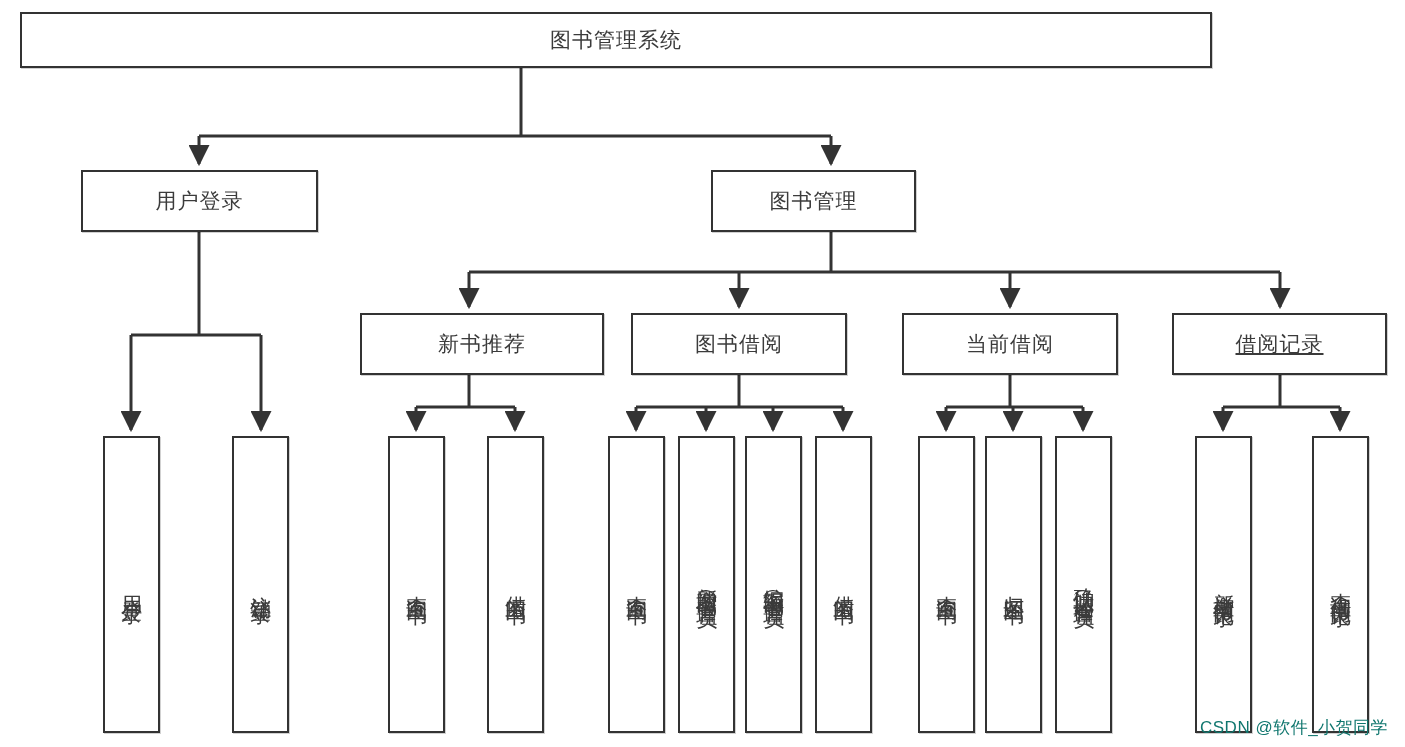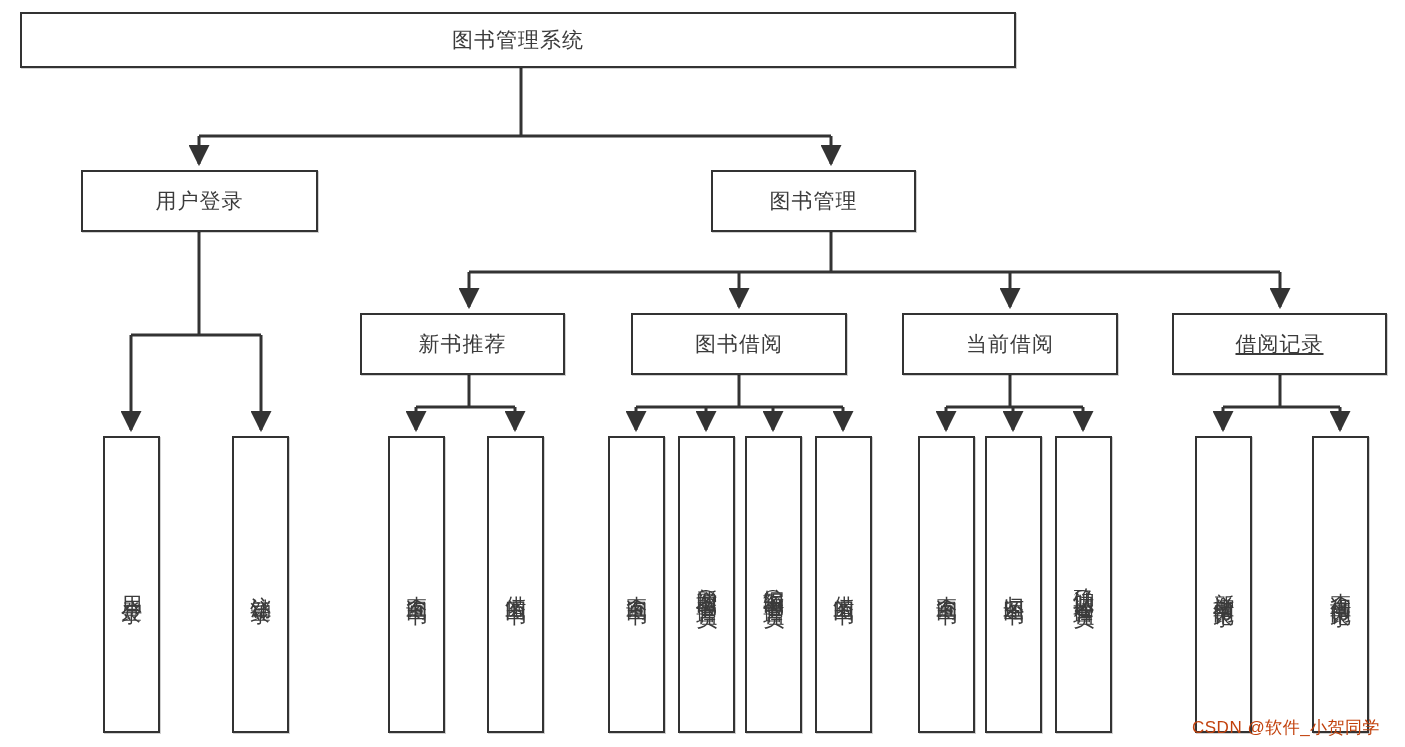--- a/index.html
+++ b/index.html
@@ -51,24 +51,25 @@
   #edges {
     position: absolute;
     left: 0;
     top: 0;
     width: 1405px;
     height: 747px;
     pointer-events: none;
   }
   .watermark {
     position: absolute;
-    color: #c2410c;
+    color: #0f766e;
     font-size: 17px;
     white-space: nowrap;
     letter-spacing: 0.5px;
+    margin-left: 8px;
   }
 </style>
 </head>
 <body>
 
 <div id="canvas">
 
   <svg id="edges" viewBox="0 0 1405 747" width="1405" height="747">
     <defs>
       <marker id="arrow" viewBox="0 0 10 10" refX="9" refY="5" markerWidth="7" markerHeight="7" orient="auto-start-reverse">
@@ -112,32 +113,32 @@
       <path d="M 1013 407 L 1013 430" marker-end="url(#arrow)"></path>
       <path d="M 1083 407 L 1083 430" marker-end="url(#arrow)"></path>
 
       <path d="M 1280 375 L 1280 407"></path>
       <path d="M 1223 407 L 1340 407"></path>
       <path d="M 1223 407 L 1223 430" marker-end="url(#arrow)"></path>
       <path d="M 1340 407 L 1340 430" marker-end="url(#arrow)"></path>
     </g>
   </svg>
 
-  <div class="node horiz" style="left:20px; top:12px; width:996px; height:56px;">
+  <div class="node horiz" style="left:20px; top:12px; width:1192px; height:56px;">
     <span>图书管理系统</span>
   </div>
 
   <div class="node horiz" style="left:81px; top:170px; width:237px; height:62px;">
     <span>用户登录</span>
   </div>
   <div class="node horiz" style="left:711px; top:170px; width:205px; height:62px;">
     <span>图书管理</span>
   </div>
 
-  <div class="node horiz" style="left:360px; top:313px; width:205px; height:62px;">
+  <div class="node horiz" style="left:360px; top:313px; width:244px; height:62px;">
     <span>新书推荐</span>
   </div>
   <div class="node horiz" style="left:902px; top:313px; width:216px; height:62px;">
     <span>当前借阅</span>
   </div>
   <div class="node horiz" style="left:631px; top:313px; width:216px; height:62px;">
     <span>图书借阅</span>
   </div>
   <div class="node horiz" style="left:1172px; top:313px; width:215px; height:62px;text-decoration:underline;">
     <span>借阅记录</span>

